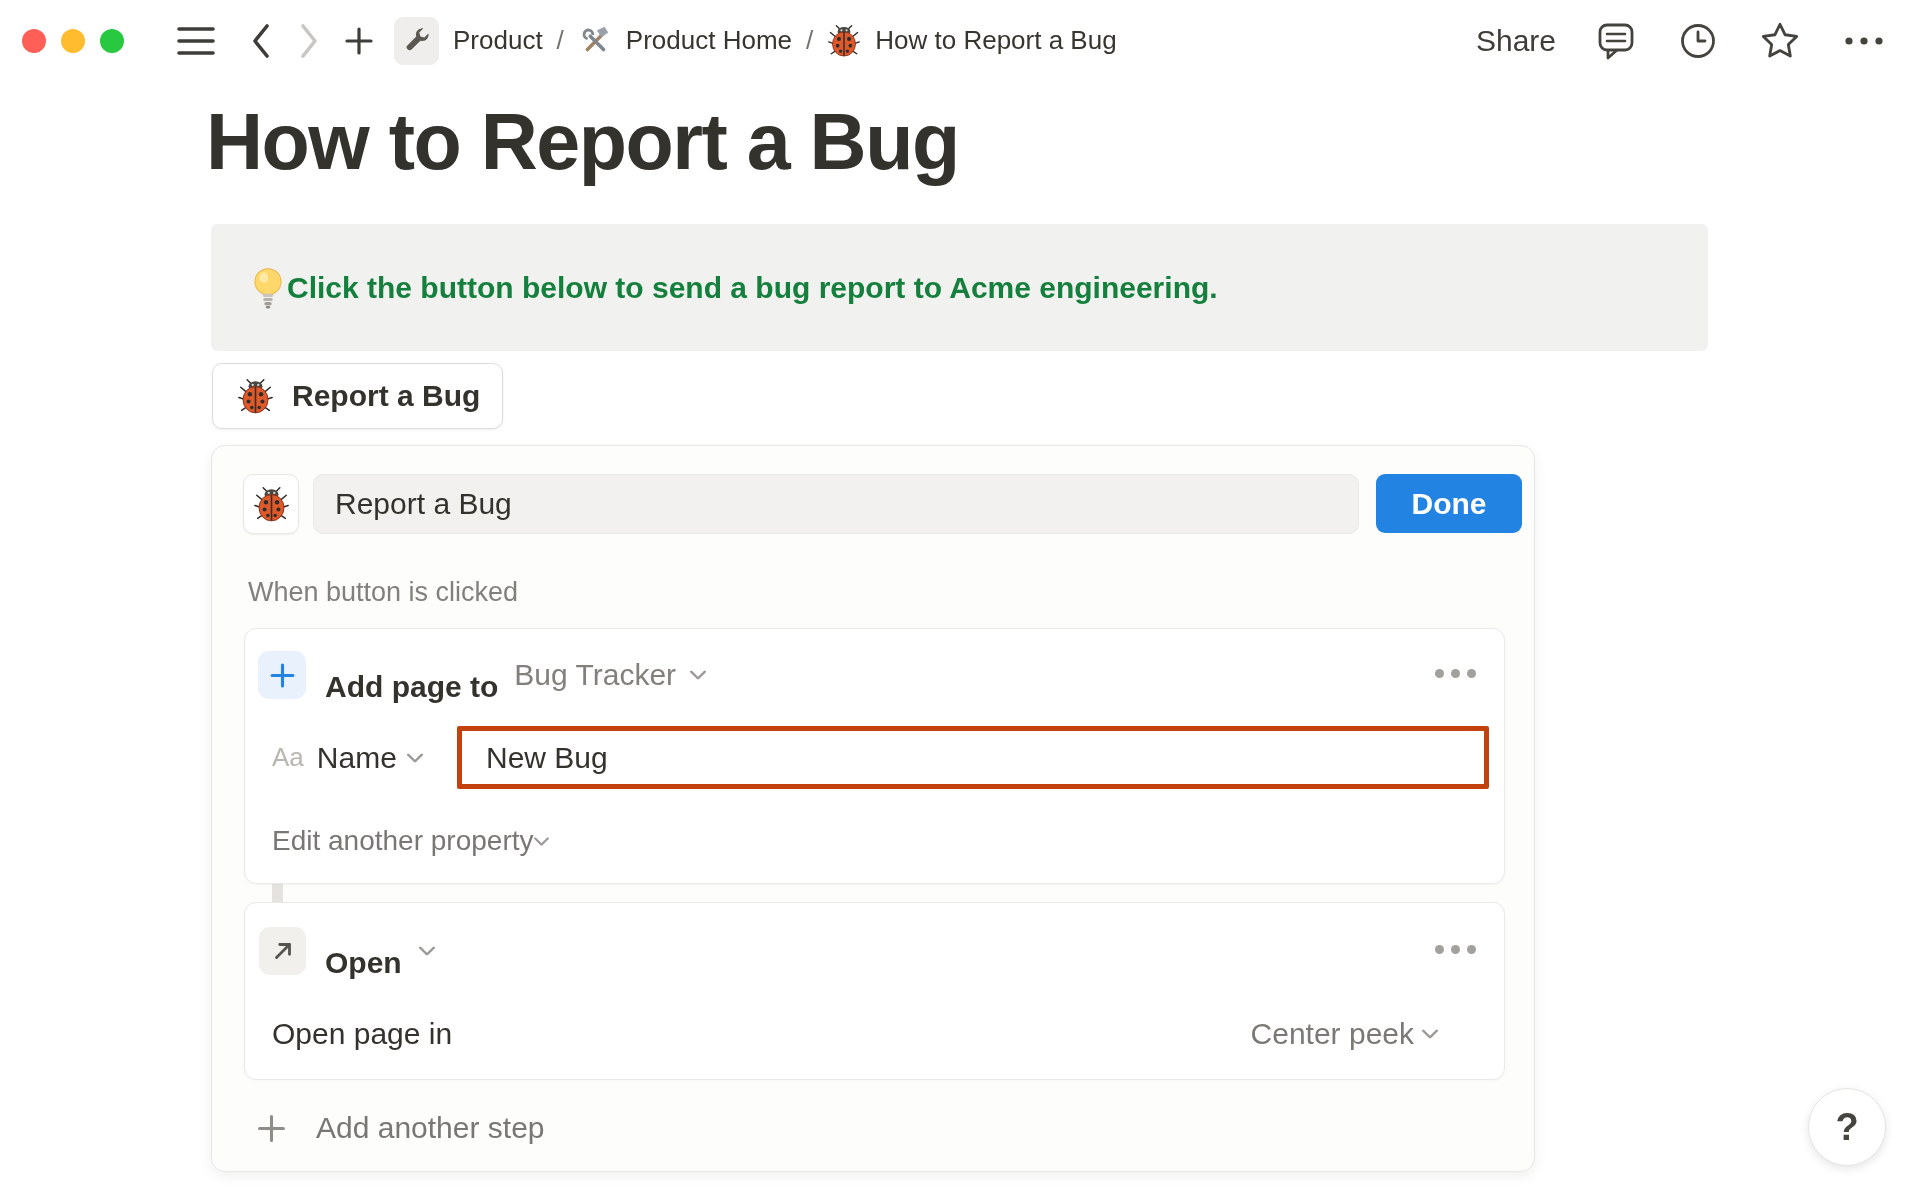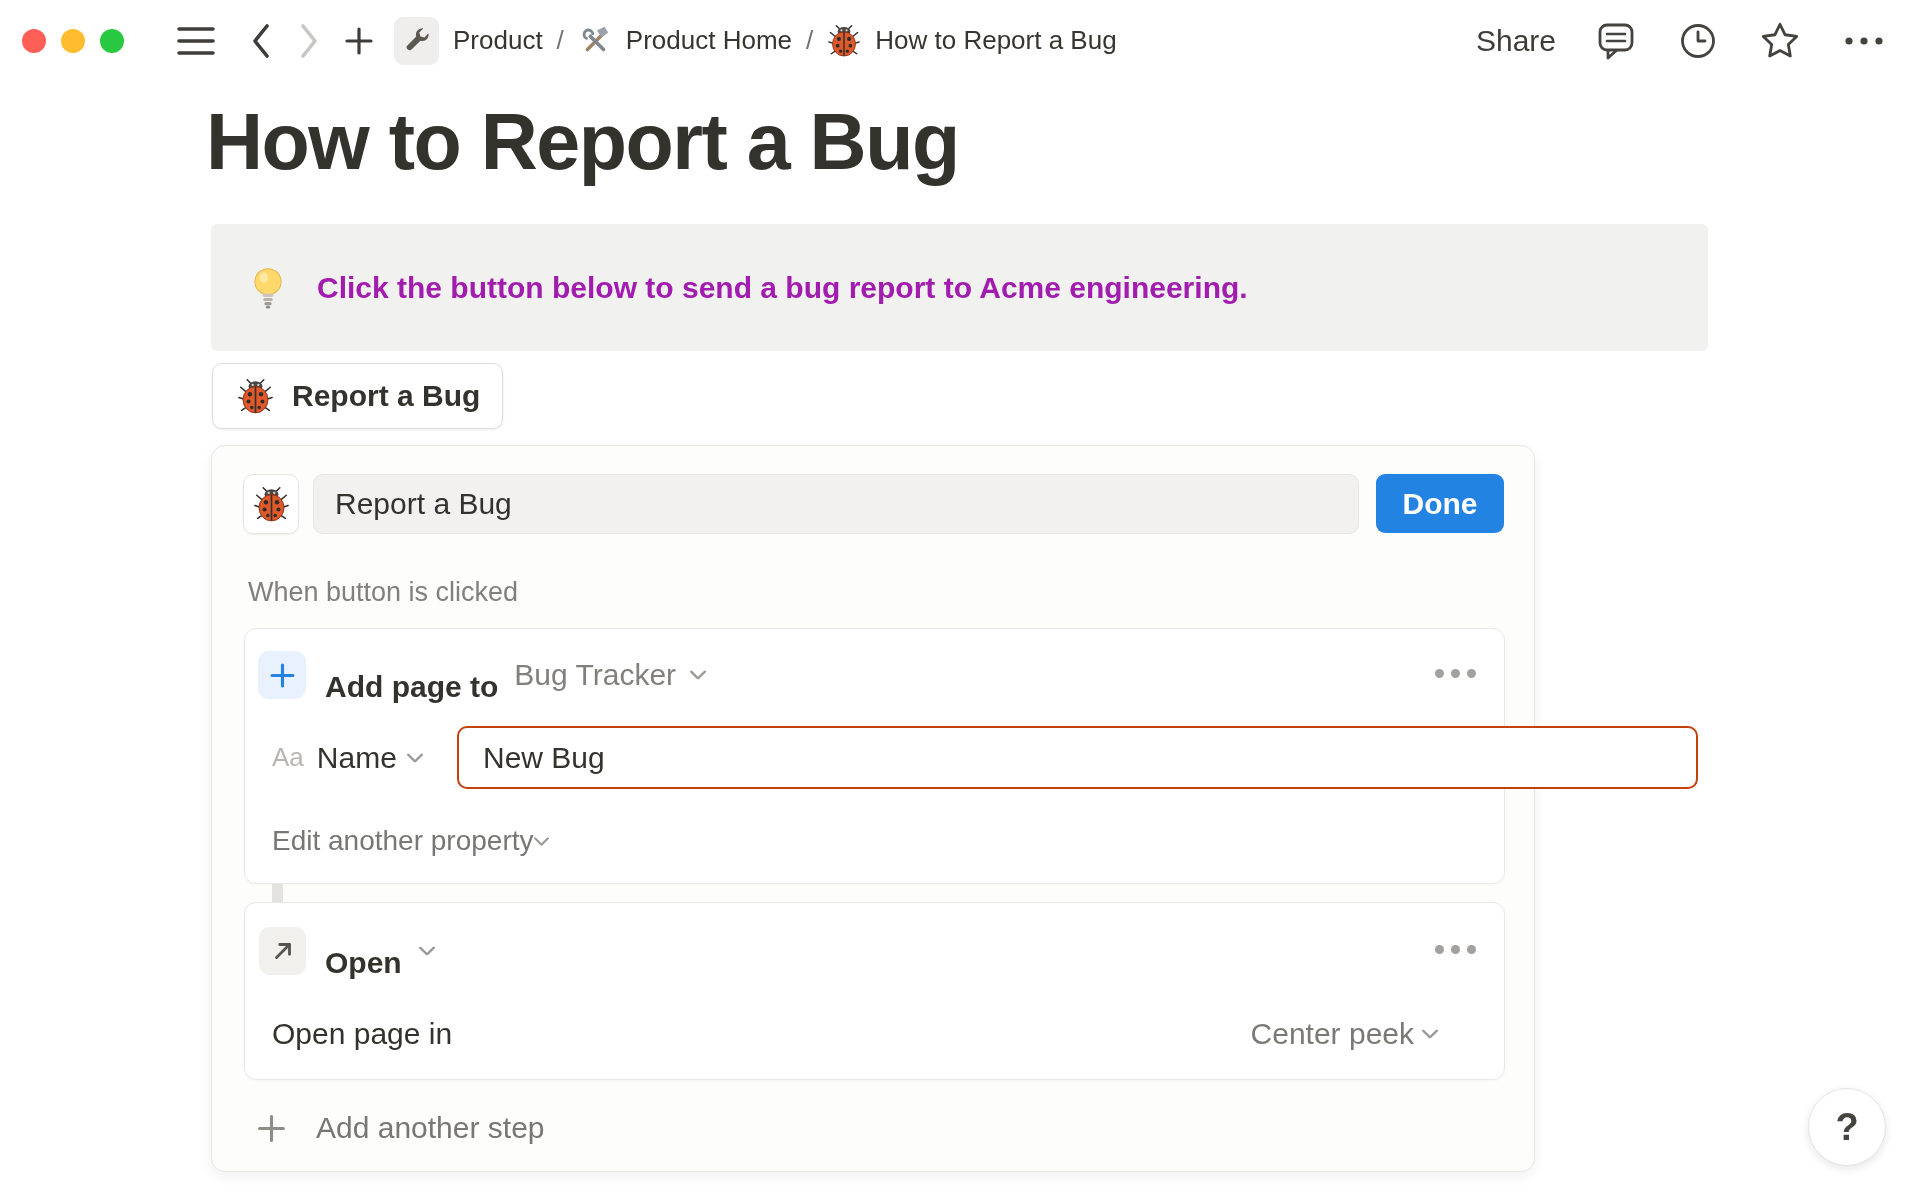--- a/index.html
+++ b/index.html
@@ -28,41 +28,41 @@
   .tb-right { margin-right:42px; }
   .tb-last { margin-right:34px; }
 
   
   .title { position:absolute; left:206px; top:96px; font-size:79px; font-weight:700;
            letter-spacing:-1.5px; color:#34322d; white-space:nowrap; }
 
   .callout { position:absolute; left:211px; top:224px; width:1497px; height:127px;
              background:#f1f1ef; border-radius:6px; display:flex; align-items:center;
              padding-left:38px; }
-  .callout-text { font-size:30px; font-weight:700; color:#a21caf; margin-left:30px; }
+  .callout-text { font-size:30px; font-weight:700; color:#15803d; }
 
   .bug-btn { position:absolute; left:212px; top:363px; width:291px; height:66px;
              background:#fff; border:1px solid #dfdeda; border-radius:10px;
              box-shadow:0 1px 3px rgba(16,16,16,.07); display:flex; align-items:center;
              padding-left:24px; }
   .bug-btn-label { font-size:30px; font-weight:700; margin-left:18px; color:#34322d; }
 
   
   .panel { position:absolute; left:211px; top:445px; width:1324px; height:727px;
            background:#fdfdfc; border:1px solid #e7e7e5; border-radius:14px;
            box-shadow:0 5px 14px rgba(15,15,15,.06); }
   .icon-tile { position:absolute; left:31px; top:28px; width:56px; height:60px;
                background:#fff; border:1px solid #e8e7e4; border-radius:10px;
                box-shadow:0 1px 2px rgba(0,0,0,.06);
                display:flex; align-items:center; justify-content:center; }
   .name-input { position:absolute; left:101px; top:28px; width:1046px; height:60px;
                 background:#f2f1ef; border:1px solid #e8e7e4; border-radius:10px;
                 font-family:"Liberation Sans",sans-serif; font-size:30px; color:#34322d;
                 padding:0 0 0 21px; outline:none; }
-  .done-btn { position:absolute; left:1164px; top:28px; width:128px; height:59px;
+  .done-btn { position:absolute; left:1164px; top:28px; width:146px; height:59px;
               background:#2383e2; border:none; border-radius:9px; color:#fff;
               font-size:30px; font-weight:700; font-family:"Liberation Sans",sans-serif;
               display:flex; align-items:center; justify-content:center; }
   .trigger { position:absolute; left:36px; top:131px; font-size:27px; color:#82807c; }
 
   .card { position:absolute; left:32px; width:1261px; background:#fff;
           border:1px solid #e9e9e7; border-radius:12px; box-shadow:0 1px 3px rgba(0,0,0,.03); }
   .card1 { top:182px; height:256px; }
   .card2 { top:456px; height:178px; }
   .connector { position:absolute; left:60px; top:433px; width:11px; height:28px;
@@ -78,22 +78,22 @@
   .action-target { font-size:30px; color:#82807c; margin-left:2px; }
   .chev { color:#9b9a97; display:flex; align-items:center; }
   .dots { position:absolute; right:28px; top:40px; display:flex; gap:7px; }
   .card2 .dots { top:42px; }
   .dot { width:9px; height:9px; border-radius:50%; background:#a3a19d; }
 
   .prop-row { position:absolute; left:27px; top:97px; height:63px;
               display:flex; align-items:center; }
   .prop-type { font-size:26px; color:#b9b6b2; }
   .prop-name { font-size:30px; font-weight:500; color:#34322d; margin-left:13px; margin-right:10px; }
-  .prop-input { position:absolute; left:212px; top:97px; width:1241px; height:63px;
-                background:#fff; border:2px solid #c2410c; border-radius:10px;
+  .prop-input { position:absolute; left:212px; top:97px; width:1032px; height:63px;
+                background:#fff; border:5px solid #c2410c; border-radius:2px;
                 font-family:"Liberation Sans",sans-serif; font-size:30px; color:#34322d;
                 padding:0 0 0 24px; outline:none; }
   .edit-link { position:absolute; left:27px; top:196px; display:flex; align-items:center;
                gap:0; font-size:28px; color:#787774; }
 
   .open-row { position:absolute; left:80px; top:24px; height:48px;
               display:flex; align-items:center; gap:17px; }
   .chip { height:45px; background:#d9e9fb; border-radius:8px; display:flex;
           align-items:center; gap:10px; padding:0 17px; }
   .chip-label { font-size:30px; font-weight:500; color:#1f7de2; }

